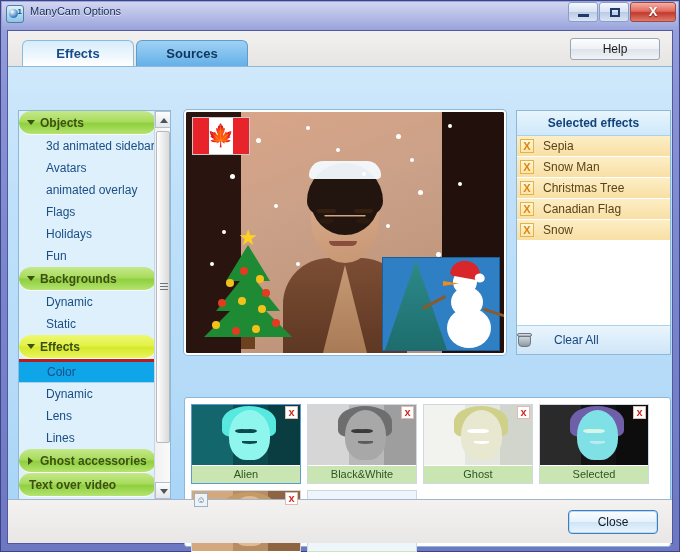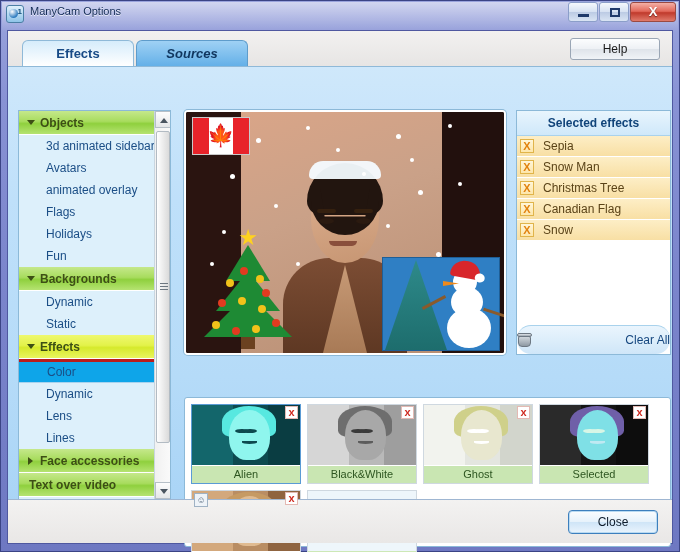--- a/index.html
+++ b/index.html
@@ -42,21 +42,21 @@
 
   
   .tabstrip{position:absolute;left:0;top:0;width:100%;height:35px;
      background:linear-gradient(180deg,#f2f1f0,#e7e5e4);}
   .tab{position:absolute;top:9px;height:26px;width:112px;border-radius:6px 6px 0 0;
      text-align:center;line-height:25px;font-size:13px;font-weight:bold;color:#1b3f73;
      box-sizing:border-box;cursor:default;}
   .tab.t1{left:14px;background:linear-gradient(180deg,#d6ecfb,#ffffff);
      border:1px solid #8fb9d8;border-bottom:none;color:#174a86;z-index:3;}
   .tab.t2{left:128px;background:linear-gradient(180deg,#9fd1f4,#64b0e8);
-     border:1px solid #5e9ccb;border-bottom:none;color:#10365f;z-index:2;font-style:italic;}
+     border:1px solid #5e9ccb;border-bottom:none;color:#10365f;z-index:2;}
 
   .helpbtn{position:absolute;right:12px;top:7px;width:90px;height:22px;
      border:1px solid #9aa6b5;border-radius:3px;box-sizing:border-box;
      background:linear-gradient(180deg,#fcfdfe 0%,#eef1f5 48%,#dfe4ea 52%,#f0f3f7 100%);
      font-size:12px;color:#1a1a1a;text-align:center;line-height:20px;cursor:default;}
 
   
   .bluebody{position:absolute;left:0;top:35px;width:100%;height:444px;
      background:linear-gradient(180deg,#cfe8fb 0%,#bfe0fa 30%,#b5dbf8 70%,#a9d4f6 100%);
      border-top:1px solid #8fb9d8;box-sizing:border-box;}
@@ -69,21 +69,21 @@
      background:linear-gradient(180deg,#fbfdff 0%,#e7f2fb 48%,#cfe5f7 52%,#eaf4fd 100%);
      box-shadow:0 0 0 1px #b9daf2 inset;font-size:12px;color:#0d1b2b;text-align:center;line-height:22px;cursor:default;}
 
   
   .sidebar{position:absolute;left:10px;top:43px;width:153px;height:390px;
      background:#eaf6fd;border:1px solid #8cb9d8;box-sizing:border-box;overflow:hidden;}
   .tree{position:absolute;left:0;top:0;width:137px;height:100%;background:#ddf0fb;}
   .grp{height:24px;line-height:24px;font-size:12px;font-weight:bold;color:#3d4f15;
      padding-left:21px;position:relative;box-sizing:border-box;
      background:linear-gradient(180deg,#c5e88b 0%,#a8dc5e 45%,#8fd03e 55%,#b5e371 100%);
-     border-bottom:1px solid #ffffff;cursor:default;}
+     border-bottom:1px solid #ffffff;cursor:default;border-radius:12px;}
   .grp.yellow{background:linear-gradient(180deg,#eef86f 0%,#e3f24a 45%,#d6e92c 55%,#e9f55f 100%);}
   .grp .arr{position:absolute;left:8px;top:9px;width:0;height:0;
      border-left:4px solid transparent;border-right:4px solid transparent;border-top:5px solid #3d4f15;}
   .grp .arr.right{border-top:4px solid transparent;border-bottom:4px solid transparent;
      border-left:5px solid #3d4f15;border-right:none;top:8px;left:9px;}
   .itm{height:22px;line-height:22px;font-size:12px;color:#1b4e86;padding-left:27px;
      background:#ddf0fb;cursor:default;}
   .itm.sel{background:#0ea5e9;border-top:3px solid #b91c1c;border-bottom:1px solid #a8d3ee;
      height:20px;line-height:20px;padding-left:28px;}
 
@@ -164,21 +164,21 @@
   .sel-head{height:24px;line-height:24px;text-align:center;font-size:12px;font-weight:bold;
      color:#11447a;background:linear-gradient(180deg,#e8f5fd,#cfe8fa);border-bottom:1px solid #a9d2ec;}
   .sel-list{position:absolute;left:0;top:25px;right:0;bottom:29px;overflow:hidden;}
   .sel-row{height:20px;line-height:20px;font-size:12px;color:#5a4318;padding-left:26px;position:relative;
      background:linear-gradient(180deg,#fdeec6,#f8dfa4);border-bottom:1px solid #fff;cursor:default;}
   .sel-row .xb{position:absolute;left:3px;top:3px;width:14px;height:14px;border:1px solid #e0b44a;
      box-sizing:border-box;background:linear-gradient(180deg,#fff6d9,#fde6ab);
      color:#e2820e;font-size:11px;font-weight:bold;text-align:center;line-height:12px;cursor:pointer;}
   .sel-foot{position:absolute;left:0;right:0;bottom:0;height:28px;
      background:linear-gradient(180deg,#eaf5fd,#cfe6f8);border-top:1px solid #a9d2ec;
-     display:flex;align-items:center;justify-content:space-between;gap:22px;cursor:default;border-radius:14px;}
+     display:flex;align-items:center;justify-content:flex-start;gap:22px;cursor:default;}
   .trash{width:15px;height:15px;position:relative;}
   .trash .can{position:absolute;left:1px;top:3px;width:13px;height:11px;border-radius:2px 2px 4px 4px;
      background:linear-gradient(180deg,#cfd6dc,#8e99a3);border:1px solid #6d7883;box-sizing:border-box;}
   .trash .lid{position:absolute;left:0;top:0px;width:15px;height:4px;border-radius:2px;
      background:linear-gradient(180deg,#e4e9ee,#9aa4ad);border:1px solid #6d7883;box-sizing:border-box;}
   .clear-lbl{font-size:12px;color:#16477f;}
 
   
   .gallery{position:absolute;left:176px;top:330px;width:487px;height:150px;
      background:#fff;border:1px solid #8cb9d8;border-radius:3px;box-sizing:border-box;padding:6px;}
@@ -271,21 +271,21 @@
             <span class="arr"></span>
             <span>Effects</span>
           </div>
           <div class="itm sel">Color</div>
           <div class="itm">Dynamic</div>
           <div class="itm">Lens</div>
           <div class="itm">Lines</div>
 
           <div class="grp">
             <span class="arr right"></span>
-            <span>Face accessories</span>
+            <span>Ghost accessories</span>
           </div>
           <div class="grp" style="padding-left:10px">
             <span>Text over video</span>
           </div>
         </div>
 
         <div class="sbar">
           <div class="sbtn up">
               <span class="tri"></span>
             </div>

